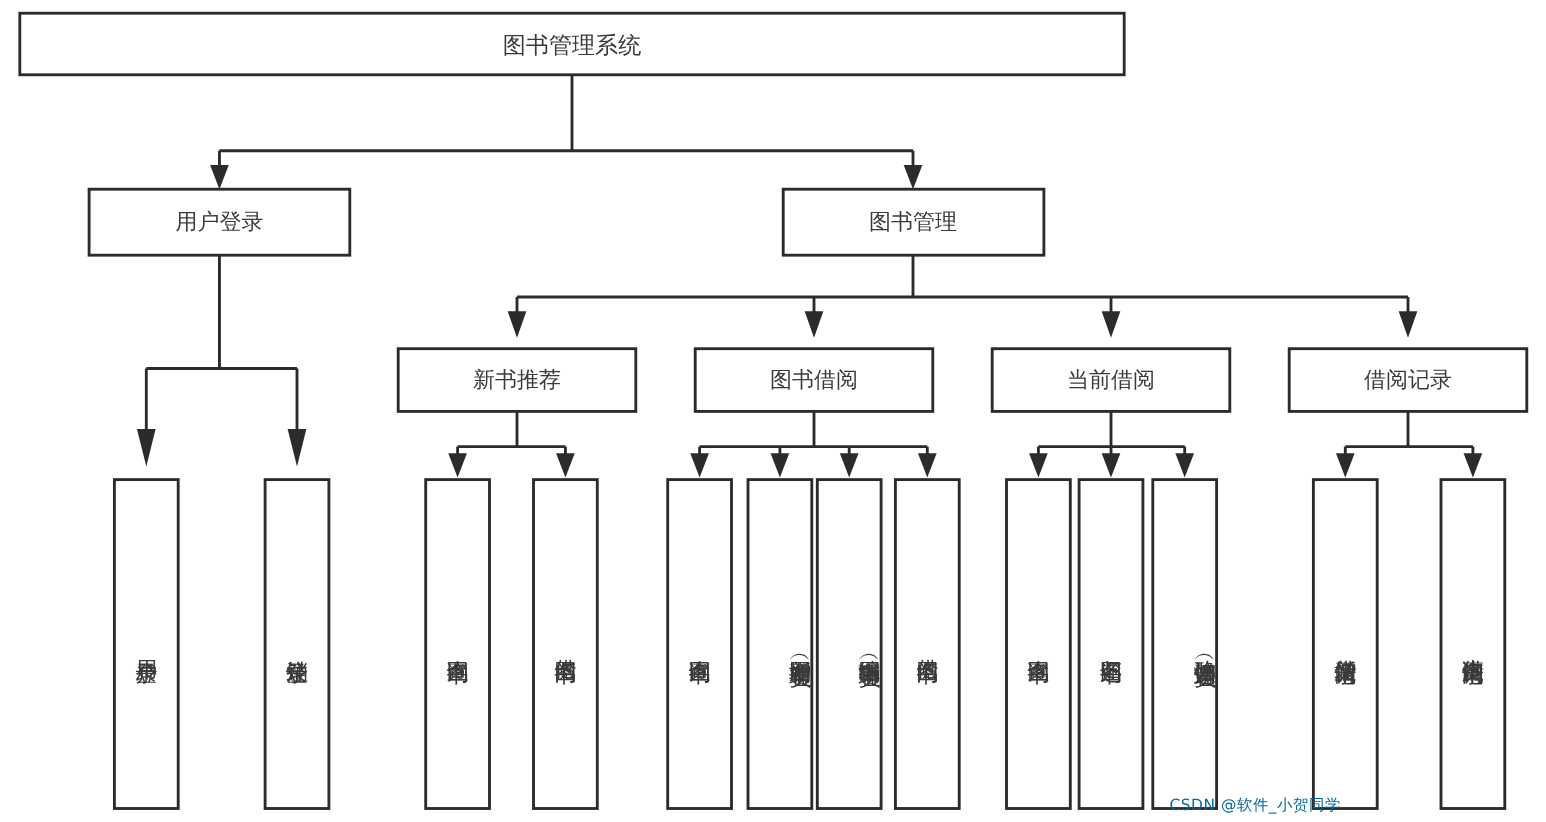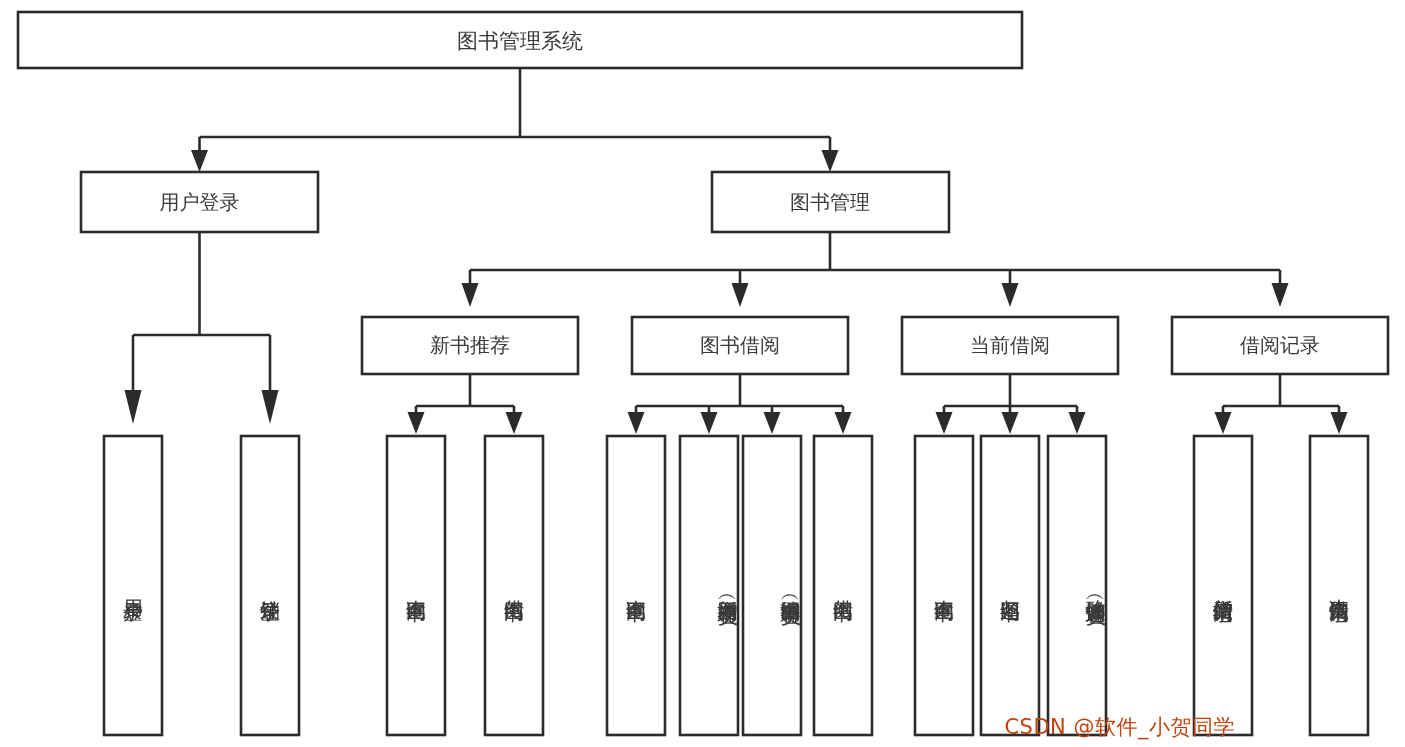--- a/index.html
+++ b/index.html
@@ -68,25 +68,25 @@
     display: flex;
     align-items: center;
     justify-content: center;
     text-align: center;
     letter-spacing: 1px;
     white-space: nowrap;
     pointer-events: none;
   }
   .watermark {
     position: absolute;
-    right: 8px;
+    right: 24px;
     bottom: 6px;
     font-family: "DejaVu Sans", "Liberation Sans", sans-serif;
-    font-size: 21px;
-    color: #c2410c;
+    font-size: 14px;
+    color: #0369a1;
     white-space: nowrap;
     letter-spacing: 0.5px;
   }
 </style>
 </head>
 <body>
 
 <div id="diagram-root">
 
   <svg class="diagram-canvas" viewBox="0 0 1405 747" xmlns="http://www.w3.org/2000/svg">

